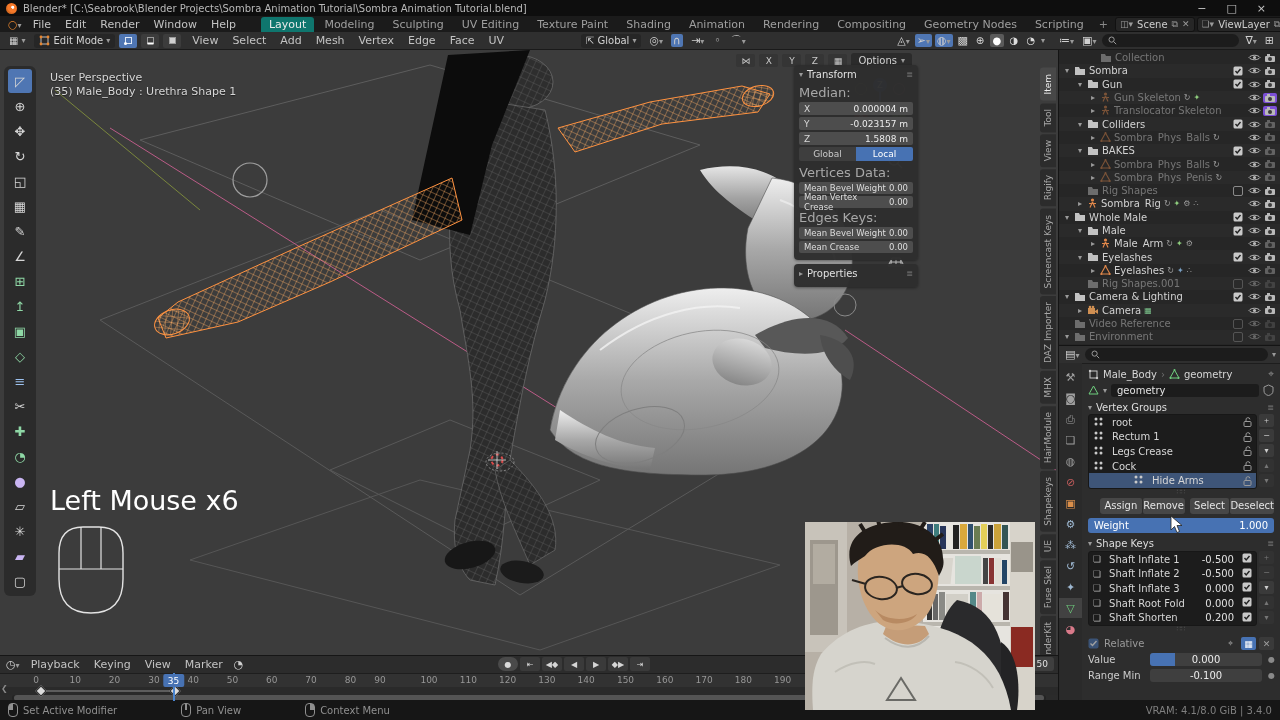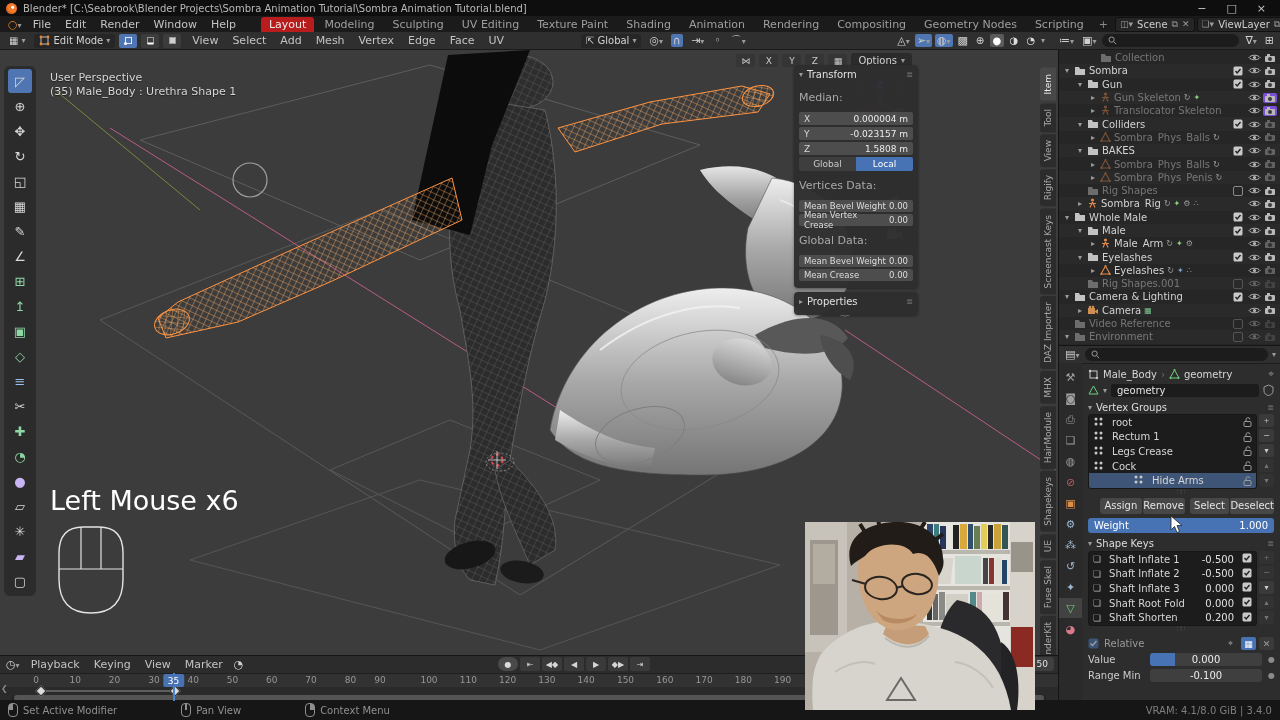--- a/index.html
+++ b/index.html
@@ -11,21 +11,21 @@
   #blender-logo{width:11px;height:11px;border-radius:50%;background:radial-gradient(circle at 62% 38%, #fff 1.3px, #f5792a 1.8px 5px,#d86a20 6px);}
   #title-text{color:#b9b9b9;font-size:10px;white-space:nowrap;}
   #win-controls{margin-left:auto;display:flex;gap:20px;color:#c2c2c2;font-size:11px;padding-right:8px;}
   #win-controls span{cursor:default;}
   
   #menubar{left:0;top:16px;width:1280px;height:16px;background:#1b1b1b;display:flex;align-items:center;padding:0 6px;box-sizing:border-box;gap:2px;}
   .mi{padding:1px 7px;color:#c3c3c3;border-radius:3px;font-size:11px;}
   #top-menus,#workspaces,#vp-menus,#tl-menus{display:flex;align-items:center;}
   #workspaces{margin-left:16px;gap:2px;}
   .ws{padding:1px 8px;color:#9f9f9f;border-radius:3px 3px 0 0;font-size:11px;white-space:nowrap;}
-  .ws.act{background:#b91c1c;color:#eaeaea;}
+  .ws.act{background:#0f766e;color:#eaeaea;}
   .ws.plus{color:#8a8a8a;padding:1px 5px;}
   .widget{display:flex;align-items:center;gap:4px;background:#262626;border:1px solid #111;border-radius:3px;height:13px;padding:0 4px;font-size:10px;color:#cdcdcd;}
   .widget .wic{color:#9a9a9a;font-size:9px;}
   #scene-widget{margin-left:auto;width:118px;}
   #viewlayer-widget{width:112px;margin-right:2px;}
   .dimx{color:#6e6e6e;}
   
   #hdr{left:0;top:32px;width:1280px;height:18px;background:#2f2f2f;display:flex;align-items:center;padding:0 4px;box-sizing:border-box;gap:4px;border-bottom:1px solid #1a1a1a;}
   .hbtn{display:flex;align-items:center;gap:3px;background:#262626;border-radius:3px;height:14px;padding:0 5px;color:#d2d2d2;font-size:10px;}
   .flat{background:transparent;}
@@ -54,21 +54,21 @@
   .tool.tint-blue .tg{color:#9dc2ef;}
   #mirror-row{position:absolute;right:146px;top:3px;display:flex;align-items:center;gap:4px;}
   .chip{background:#353535;border-radius:2px;height:13px;min-width:13px;display:flex;align-items:center;justify-content:center;font-size:9px;color:#c9c9c9;padding:0 3px;}
   #options-pill{background:#2b2b2b;border-radius:3px;height:15px;display:flex;align-items:center;gap:4px;padding:0 7px;color:#d2d2d2;font-size:10px;}
   #gizmo-cluster{position:absolute;right:146px;top:26px;width:64px;}
   
   #npanel{position:absolute;right:140px;top:15px;width:124px;}
   .npan{background:rgba(45,45,45,.97);border-radius:4px;margin-bottom:4px;padding:3px 5px 5px 5px;box-shadow:0 1px 3px rgba(0,0,0,.4);}
   .npan-hdr{display:flex;align-items:center;gap:4px;color:#e0e0e0;font-size:10px;padding:1px 0 3px 0;}
   .grip{margin-left:auto;color:#6e6e6e;font-size:8px;}
-  .nlabel{color:#a8a8a8;font-size:11px;margin:8px 0;}
+  .nlabel{color:#a8a8a8;font-size:13px;margin:2px 0;}
   .trow{display:flex;background:#4d4d4d;border-radius:2px;height:13px;align-items:center;padding:0 5px;margin-bottom:2px;font-size:9px;color:#ececec;}
   .trow .ax{width:14px;color:#d8d8d8;}
   .trow .val{margin-left:auto;}
   .seg{display:flex;margin:2px 0 4px 0;height:14px;border-radius:2px;overflow:hidden;}
   .seg div{flex:1;display:flex;align-items:center;justify-content:center;font-size:9px;}
   .seg .g{background:#3e3e3e;color:#c9c9c9;}
   .seg .l{background:#4772b3;color:#fff;}
   .srow{display:flex;background:#4d4d4d;border-radius:2px;height:12px;align-items:center;padding:0 5px;margin-bottom:2px;font-size:8.5px;color:#dedede;}
   .srow .val{margin-left:auto;}
   
@@ -509,21 +509,21 @@
         </div>
         <div class="nlabel">Vertices Data:</div>
         <div class="srow">
             <span>Mean Bevel Weight</span>
             <span class="val">0.00</span>
           </div>
         <div class="srow">
             <span>Mean Vertex Crease</span>
             <span class="val">0.00</span>
           </div>
-        <div class="nlabel">Global Data:</div>
+        <div class="nlabel">Edges Keys:</div>
         <div class="srow">
             <span>Mean Bevel Weight</span>
             <span class="val">0.00</span>
           </div>
         <div class="srow">
             <span>Mean Crease</span>
             <span class="val">0.00</span>
           </div>
       </div>
       <div class="npan">

